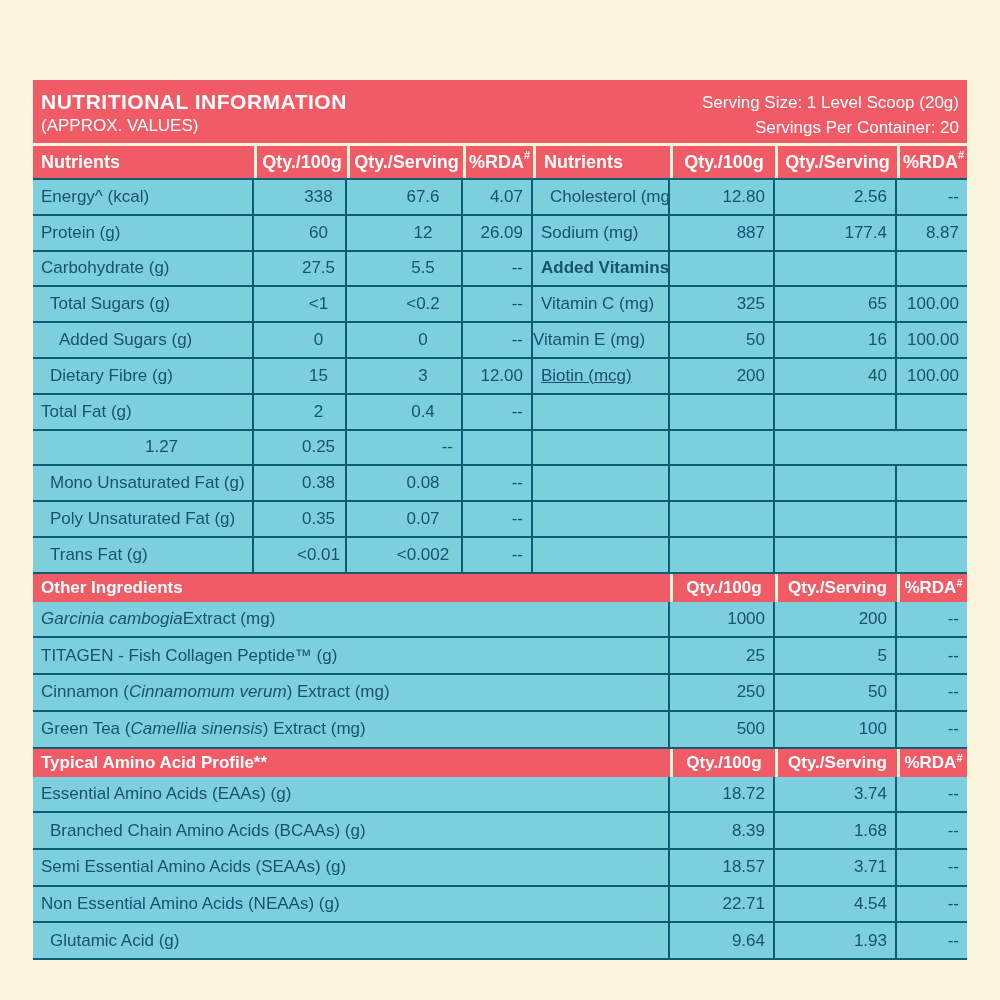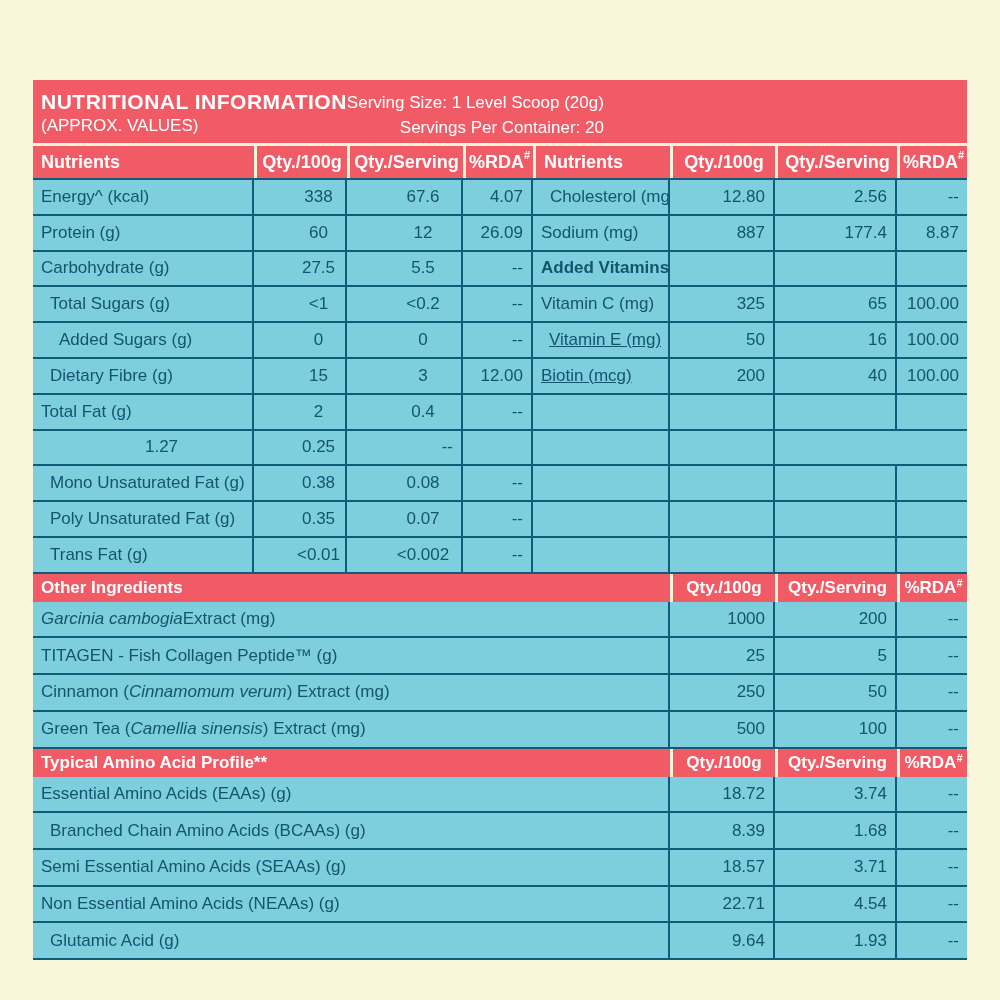--- a/index.html
+++ b/index.html
@@ -10,21 +10,21 @@
     --text:#14546E;
   }
   html,body{margin:0;padding:0;}
   body{
     width:1000px;height:1000px;background:var(--cream);
     font-family:"Liberation Sans",sans-serif;position:relative;overflow:hidden;
   }
   .panel{position:absolute;left:33px;top:80px;width:934px;}
   .title-band{
     background:var(--red);color:#fff;height:63px;box-sizing:border-box;
-    display:flex;justify-content:flex-start;padding:8px 8px 0 8px;
+    display:flex;justify-content:space-between;padding:8px 8px 0 8px;
   }
   .main-title{font-size:21px;font-weight:bold;letter-spacing:.5px;line-height:27px;margin:0;}
   .subtitle{font-size:17px;line-height:22px;font-weight:normal;}
   .serving{text-align:right;font-size:17px;line-height:25px;padding-top:2px;}
   .hr-sep{height:3px;background:var(--cream);}
   .g8{display:grid;grid-template-columns:221px 93px 116px 70px 137px 105px 122px 70px;}
   .g4{display:grid;grid-template-columns:637px 105px 122px 70px;}
   .hdr-row{background:var(--red);color:#fff;height:32px;}
   .band{background:var(--red);color:#fff;height:28px;}
   .cell{display:flex;align-items:center;box-sizing:border-box;white-space:nowrap;overflow:hidden;}
@@ -108,21 +108,21 @@
         <div class="cell lbl bR" style="padding-left: 8px;">Vitamin C (mg)</div>
         <div class="cell val-r bR">325</div>
         <div class="cell val-r bR">65</div>
         <div class="cell val-r">100.00</div>
       </div>
       <div class="g8 row">
         <div class="cell lbl bR" style="padding-left: 26px;">Added Sugars (g)</div>
         <div class="cell val-c bR">0</div>
         <div class="cell val-c bR">0</div>
         <div class="cell val-r bR">--</div>
-        <div class="cell lbl bR" style="padding-left: 16px; text-decoration: underline;">Vitamin E (mg)</div>
+        <div class="cell lbl bR" style="padding-left: 0;">Vitamin E (mg)</div>
         <div class="cell val-r bR">50</div>
         <div class="cell val-r bR">16</div>
         <div class="cell val-r">100.00</div>
       </div>
       <div class="g8 row">
         <div class="cell lbl bR" style="padding-left: 17px;">Dietary Fibre (g)</div>
         <div class="cell val-c bR">15</div>
         <div class="cell val-c bR">3</div>
         <div class="cell val-r bR">12.00</div>
         <div class="cell lbl bR" style="padding-left: 8px; text-decoration: underline;">Biotin (mcg)</div>

